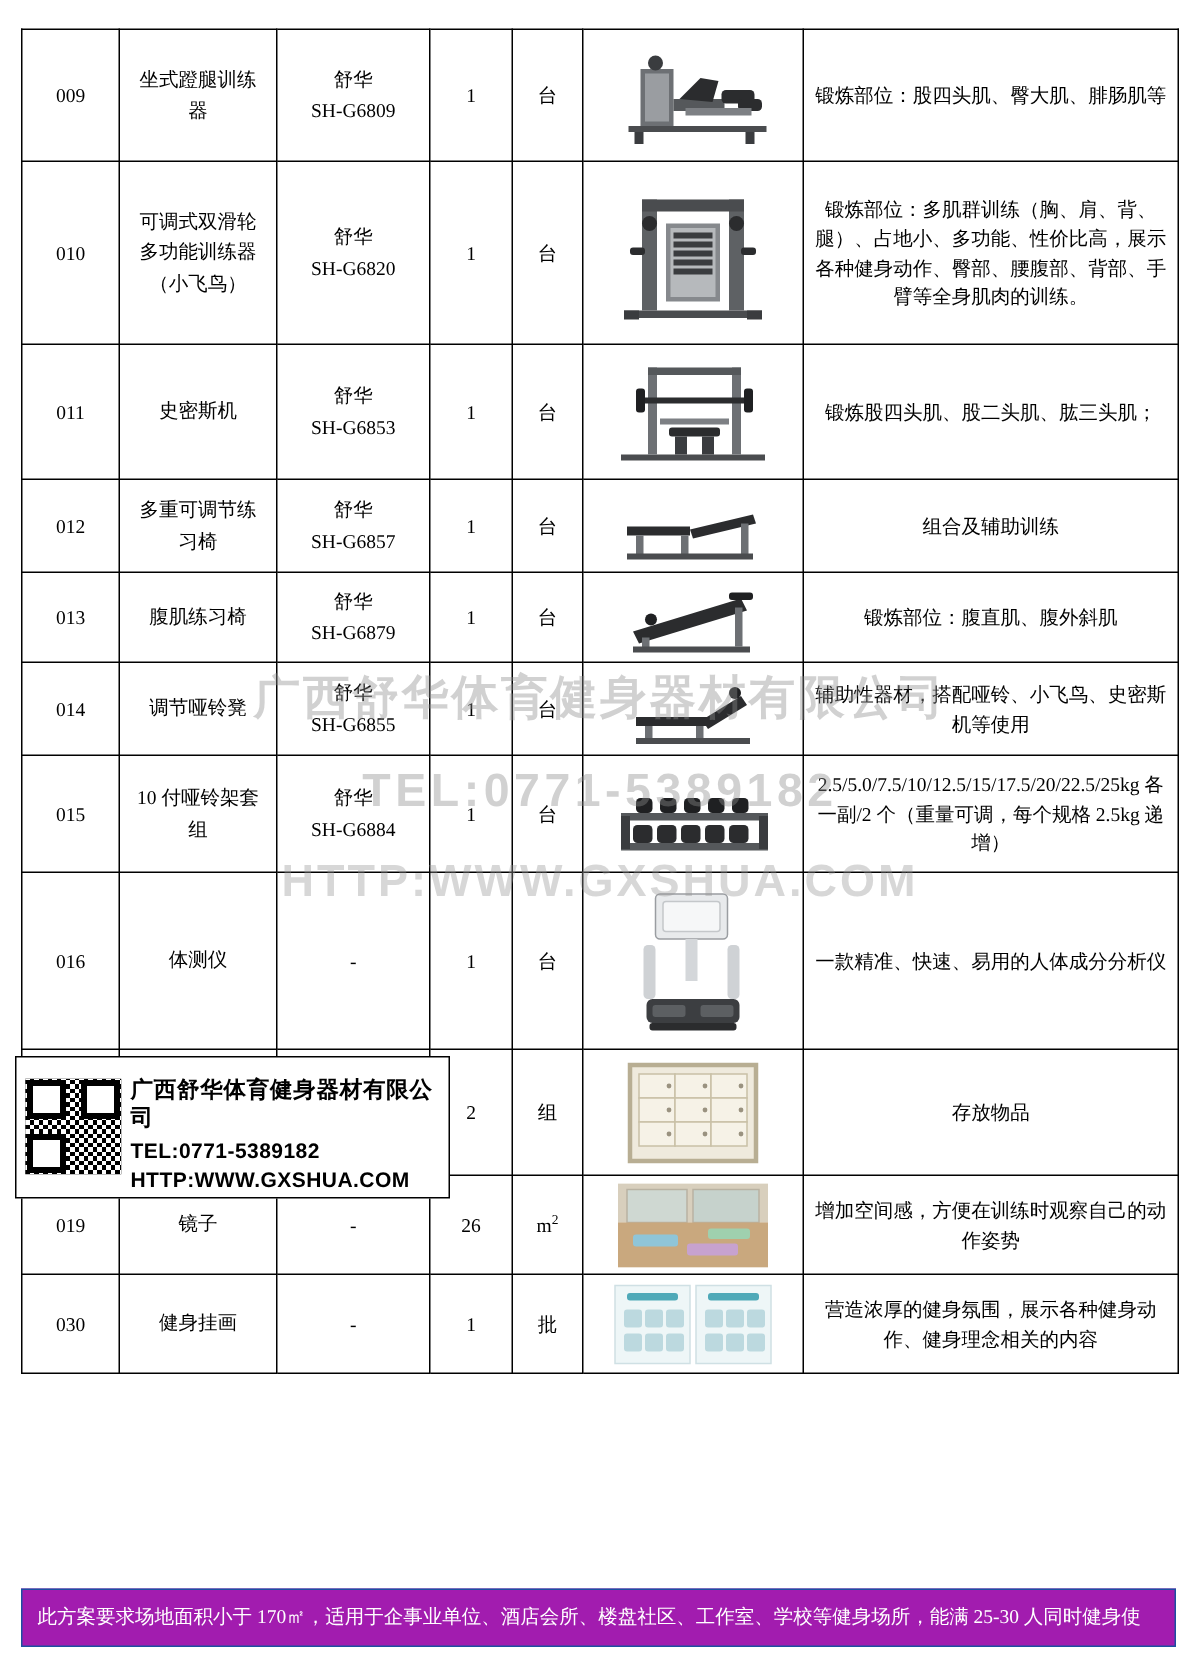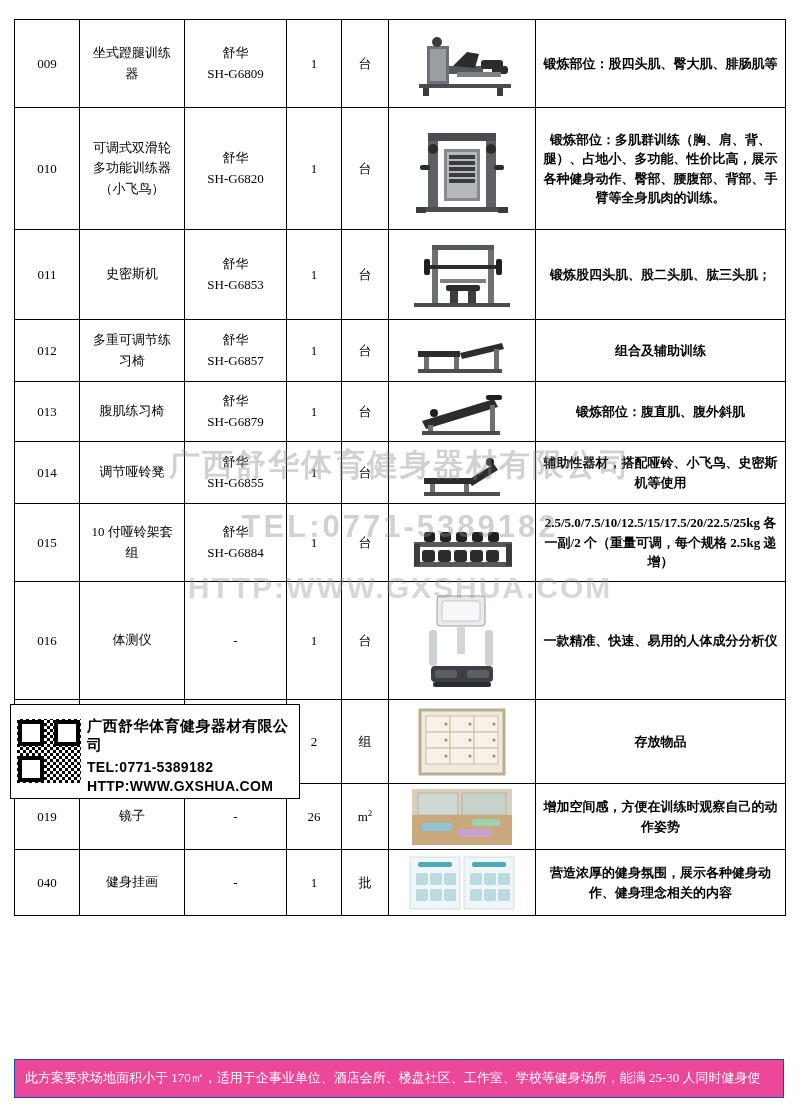--- a/index.html
+++ b/index.html
@@ -41,21 +41,20 @@
   td.c-model{ width: 95px; }
   td.c-qty  { width: 48px; }
   td.c-unit { width: 40px; }
   td.c-img  { width: 140px; padding: 3px; }
   td.c-desc {
     text-align: left;
     vertical-align: middle;
     padding: 5px 8px;
     line-height: 1.6;
     font-size: 12.5px;
-    font-weight: bold;
   }
 
   .namecell, .modelcell {
     line-height: 1.55;
   }
   .modelcell div { white-space: nowrap; }
 
   
   .imgbox {
     width: 100%;
@@ -143,21 +142,21 @@
   }
 
   
   .footer-note {
     position: absolute;
     left: 14px;
     top: 1040px;
     width: 770px;
     box-sizing: border-box;
     border: 1px solid #1c4fa1;
-    background: #ec4899;
+    background: #a21caf;
     color: #ffffff;
     font-size: 13px;
     line-height: 1.75;
     padding: 7px 10px;
     font-family: "Liberation Serif", serif;
   }
   .footer-note div { white-space: nowrap; }
 
   sup.sq { font-size: 9px; vertical-align: super; }
 </style>
@@ -512,21 +511,21 @@
               <rect x="10" y="34" width="30" height="8" rx="2" fill="#8fc5d8"></rect>
               <rect x="46" y="40" width="34" height="8" rx="2" fill="#c7a2cf"></rect>
               <rect x="60" y="30" width="28" height="7" rx="2" fill="#9fd0ae"></rect>
             </svg>
           </div>
         </td>
         <td class="c-desc">增加空间感，方便在训练时观察自己的动作姿势</td>
       </tr>
 
       <tr style="height:66px;">
-        <td class="c-no">040</td>
+        <td class="c-no">030</td>
         <td class="c-name">
           <div class="namecell">
             <div>健身挂画</div>
           </div>
         </td>
         <td class="c-model">-</td>
         <td class="c-qty">1</td>
         <td class="c-unit">批</td>
         <td class="c-img">
           <div class="imgbox">

